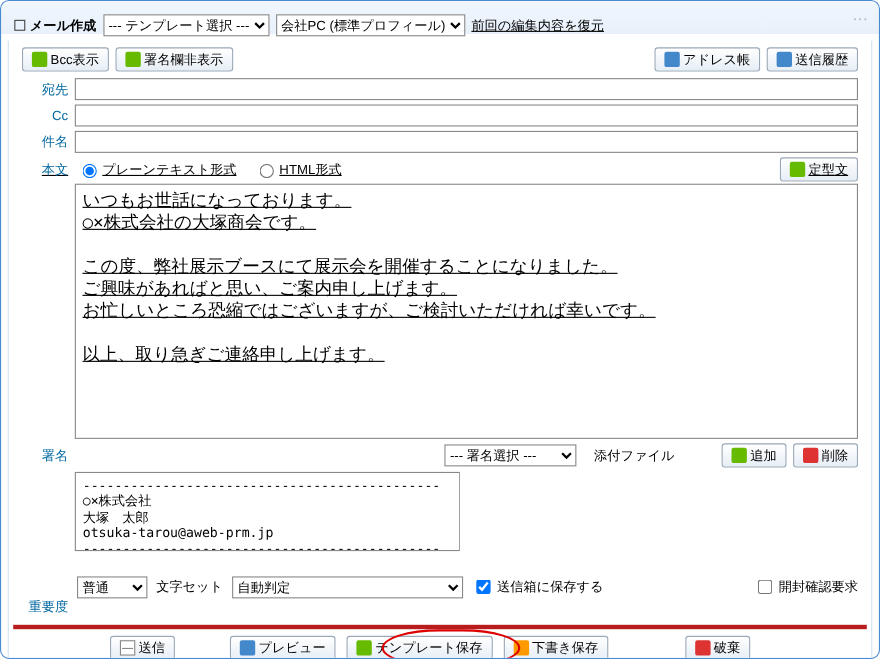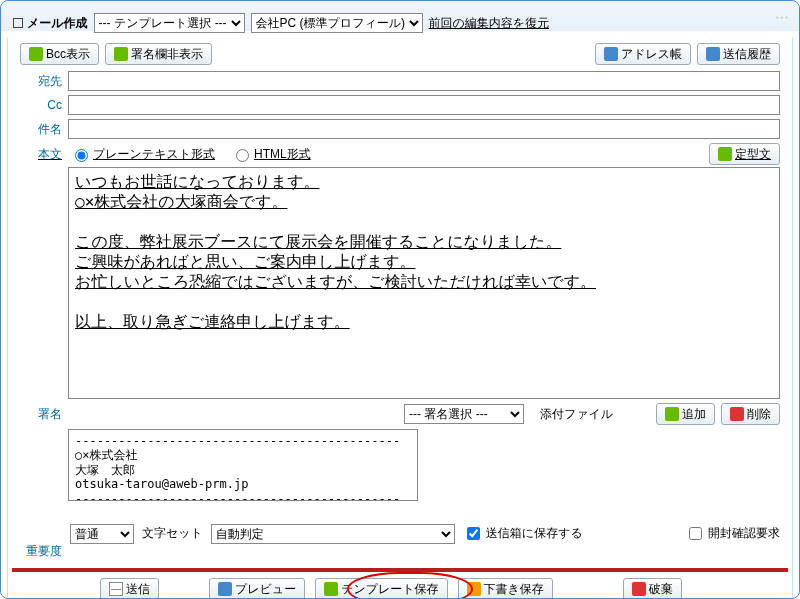--- a/index.html
+++ b/index.html
@@ -173,21 +173,21 @@
 otsuka-tarou@aweb-prm.jp
 ---------------------------------------------</textarea>
     </div>
 
     <div class="botrow">
       <span class="lbl" style="width:42px;margin-top:36px;">重要度</span>
       <select class="sel" style="width:64px;">
         <option>普通</option>
       </select>
       <span>文字セット</span>
-      <select class="sel" style="width:244px;">
+      <select class="sel" style="width:210px;">
         <option>自動判定</option>
       </select>
       <label class="chk">
         <input type="checkbox" checked="" style="">
         <span>送信箱に保存する</span>
       </label>
       <span class="spacer"></span>
       <label class="chk">
         <input type="checkbox" style="">
         <span>開封確認要求</span>

